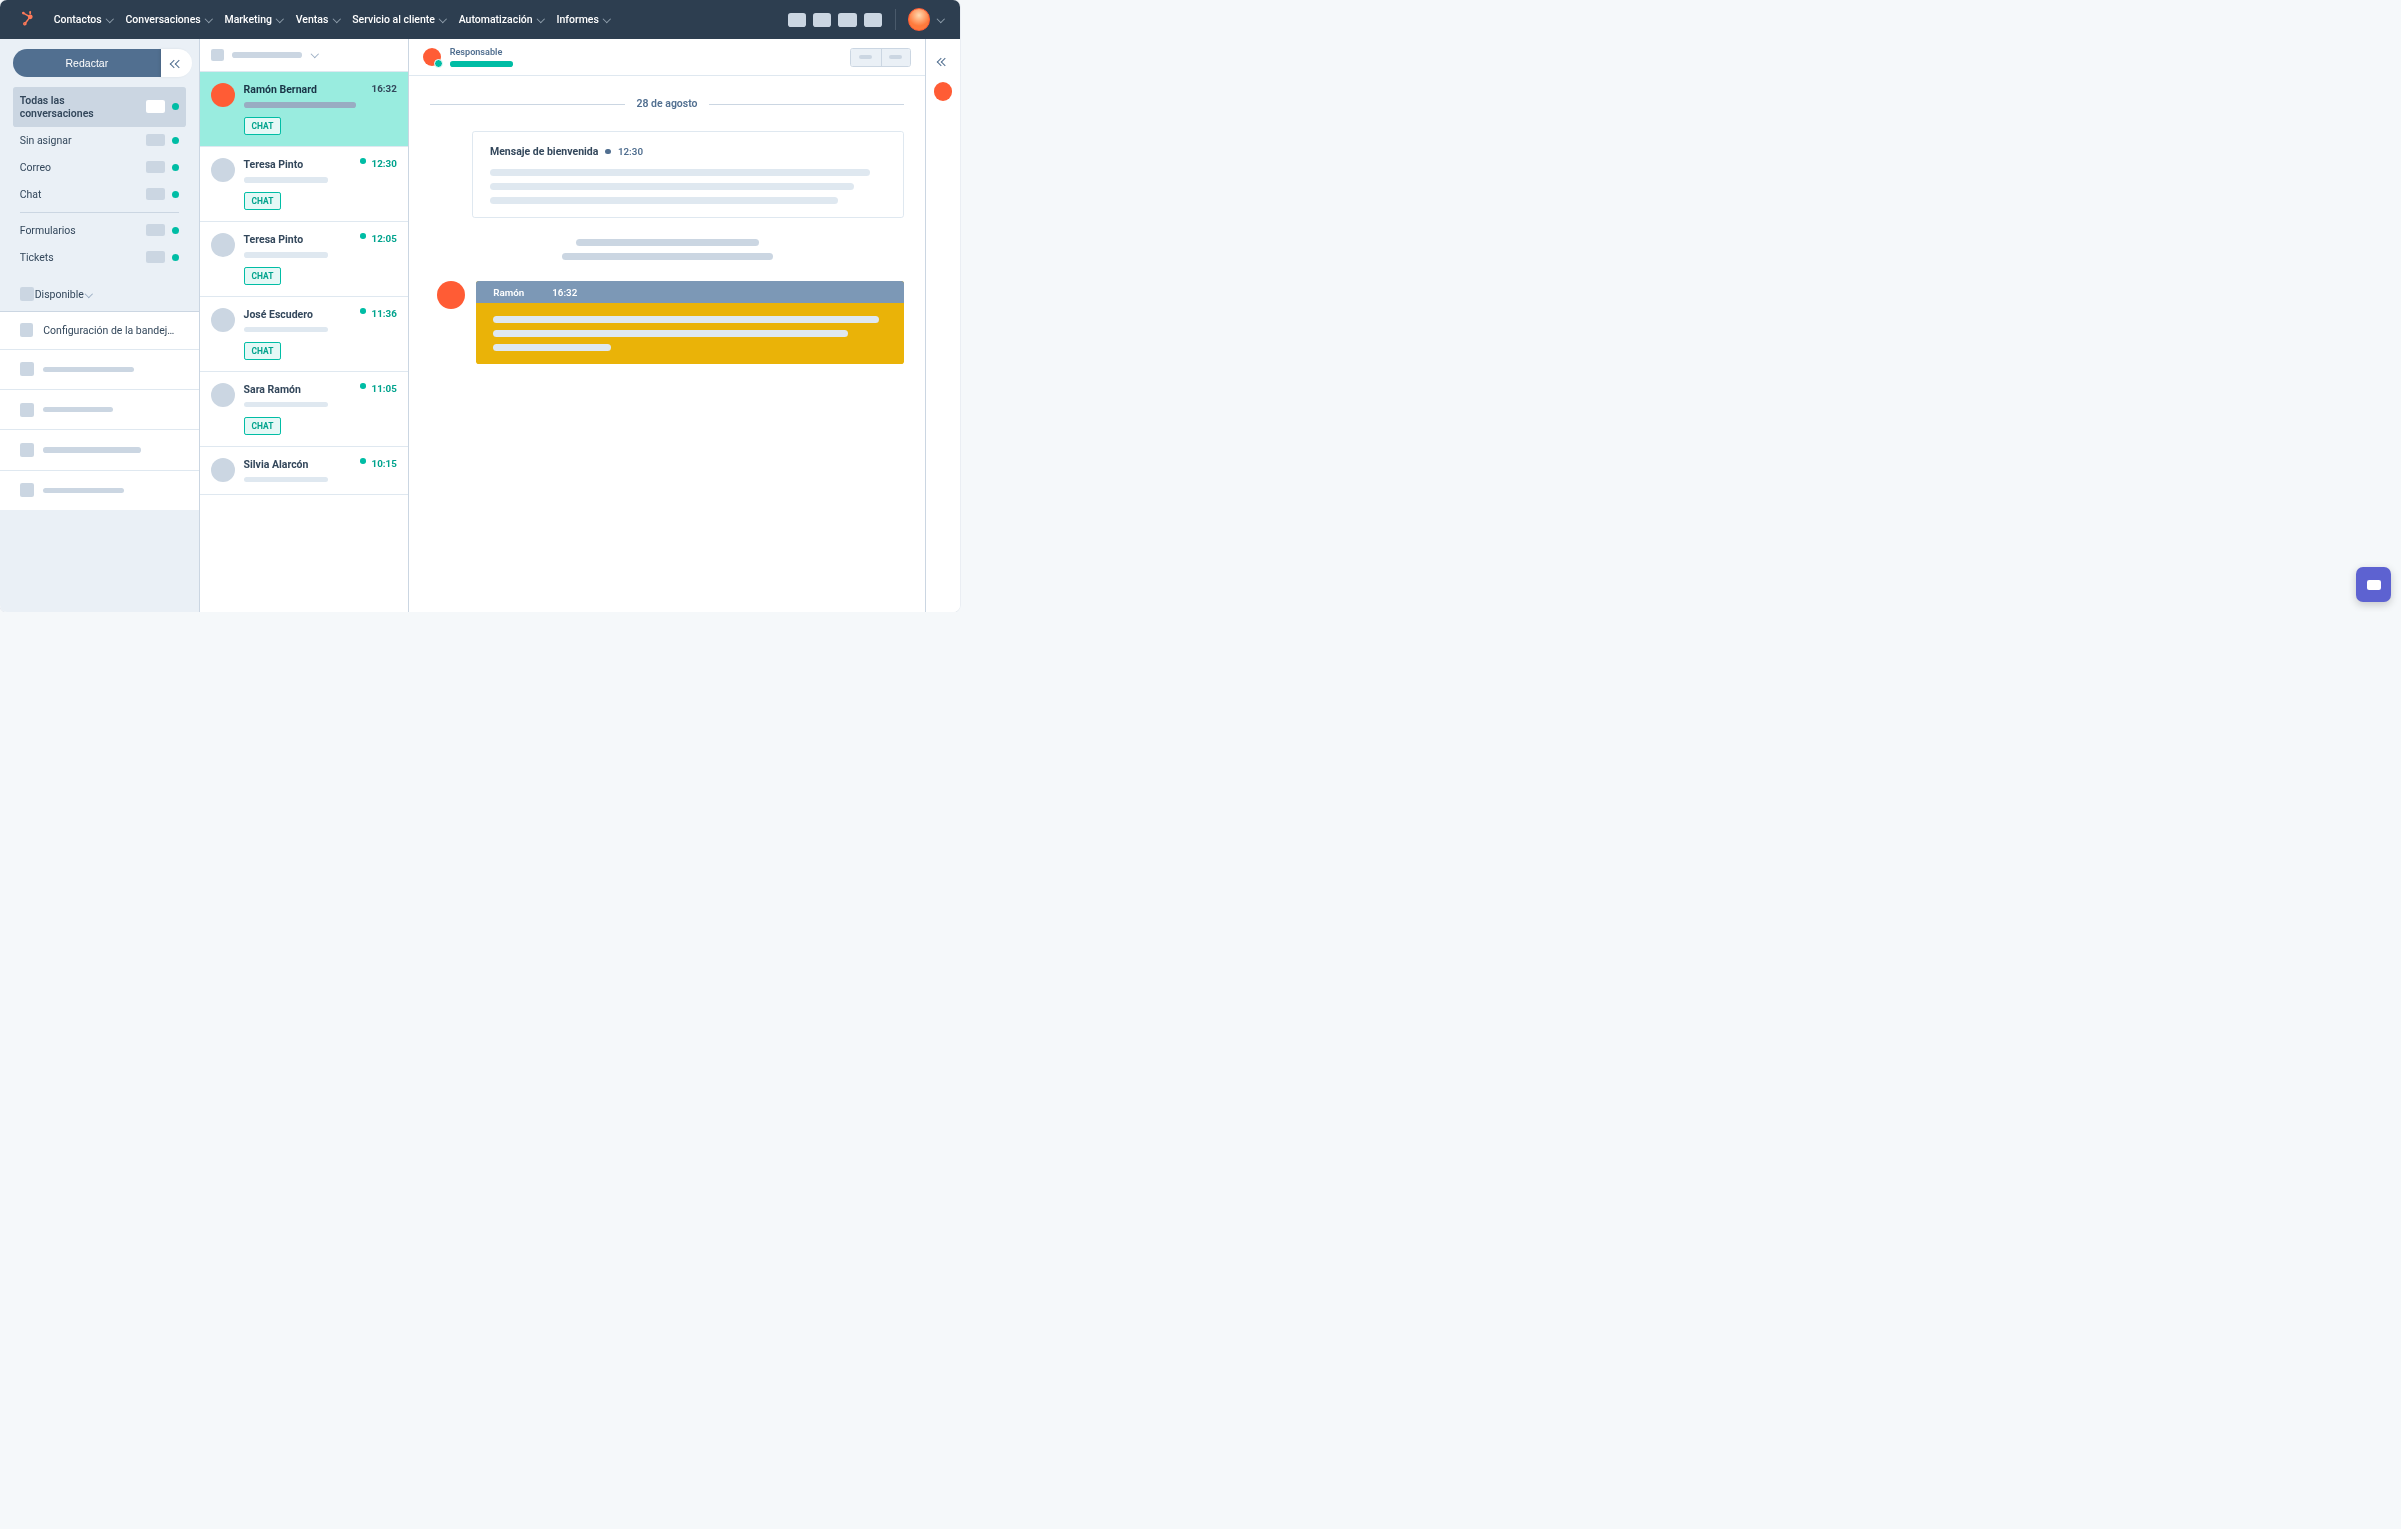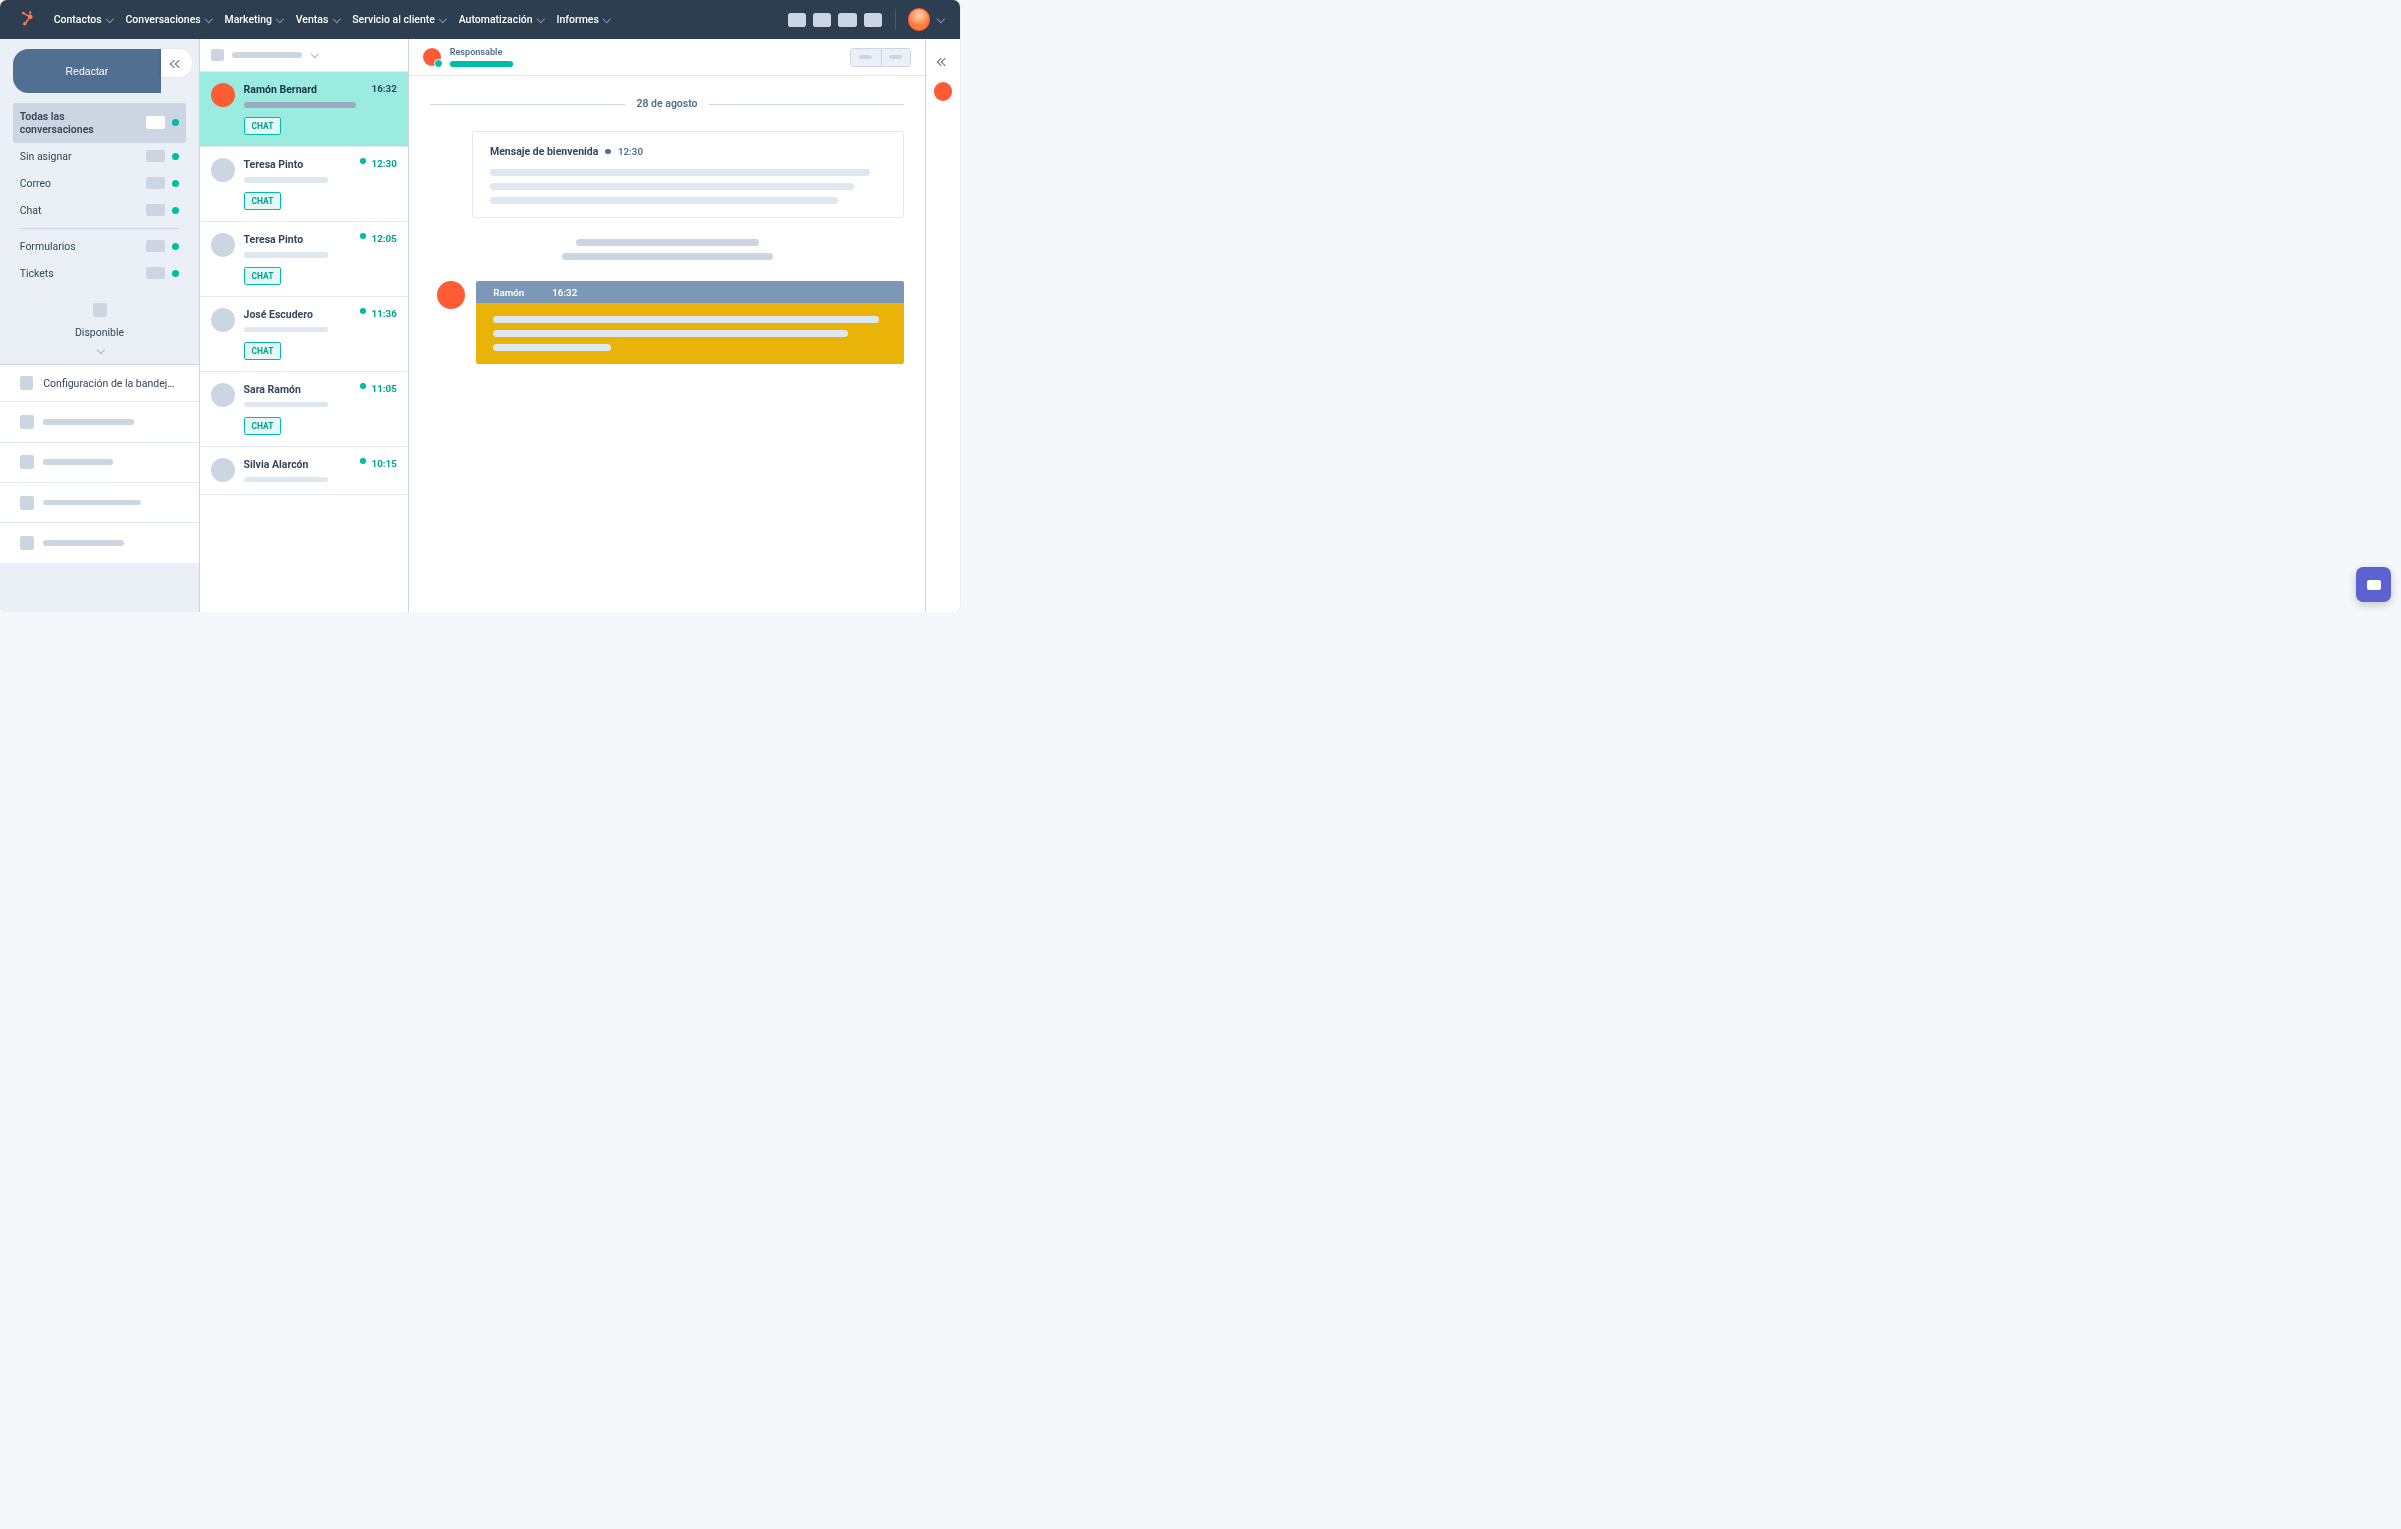--- a/index.html
+++ b/index.html
@@ -96,21 +96,21 @@
     gap: 0;
   }
   .compose-btn {
     flex: 1;
     background: #516f90;
     color: #fff;
     font-size: 10.5px;
     font-weight: 500;
     border: none;
     border-radius: 15.5px 0 0 15.5px;
-    height: 44px;
+    height: 28px;
     cursor: pointer;
     display: flex;
     align-items: center;
     justify-content: center;
   }
   .collapse-btn {
     width: 31px;
     height: 28px;
     background: #fff;
     border: none;
@@ -156,26 +156,25 @@
     background: #00bda5;
   }
   .hr {
     height: 0.7px;
     background: #cbd6e2;
     margin: 4.2px 7px;
   }
   .status-row {
     display: flex;
     align-items: center;
-    gap: 9px;
+    gap: 1px;
     padding: 9.8px 19.7px;
     font-size: 10.5px;
     color: #33475b;
     cursor: pointer;
-    flex-direction: column;
   }
   .status-sq {
     width: 14px; height: 14px;
     background: #cbd6e2;
     border-radius: 2.1px;
   }
   .inbox-settings {
     padding: 11.2px 19.7px;
     border-top: 0.7px solid #cbd6e2;
     display: flex;

